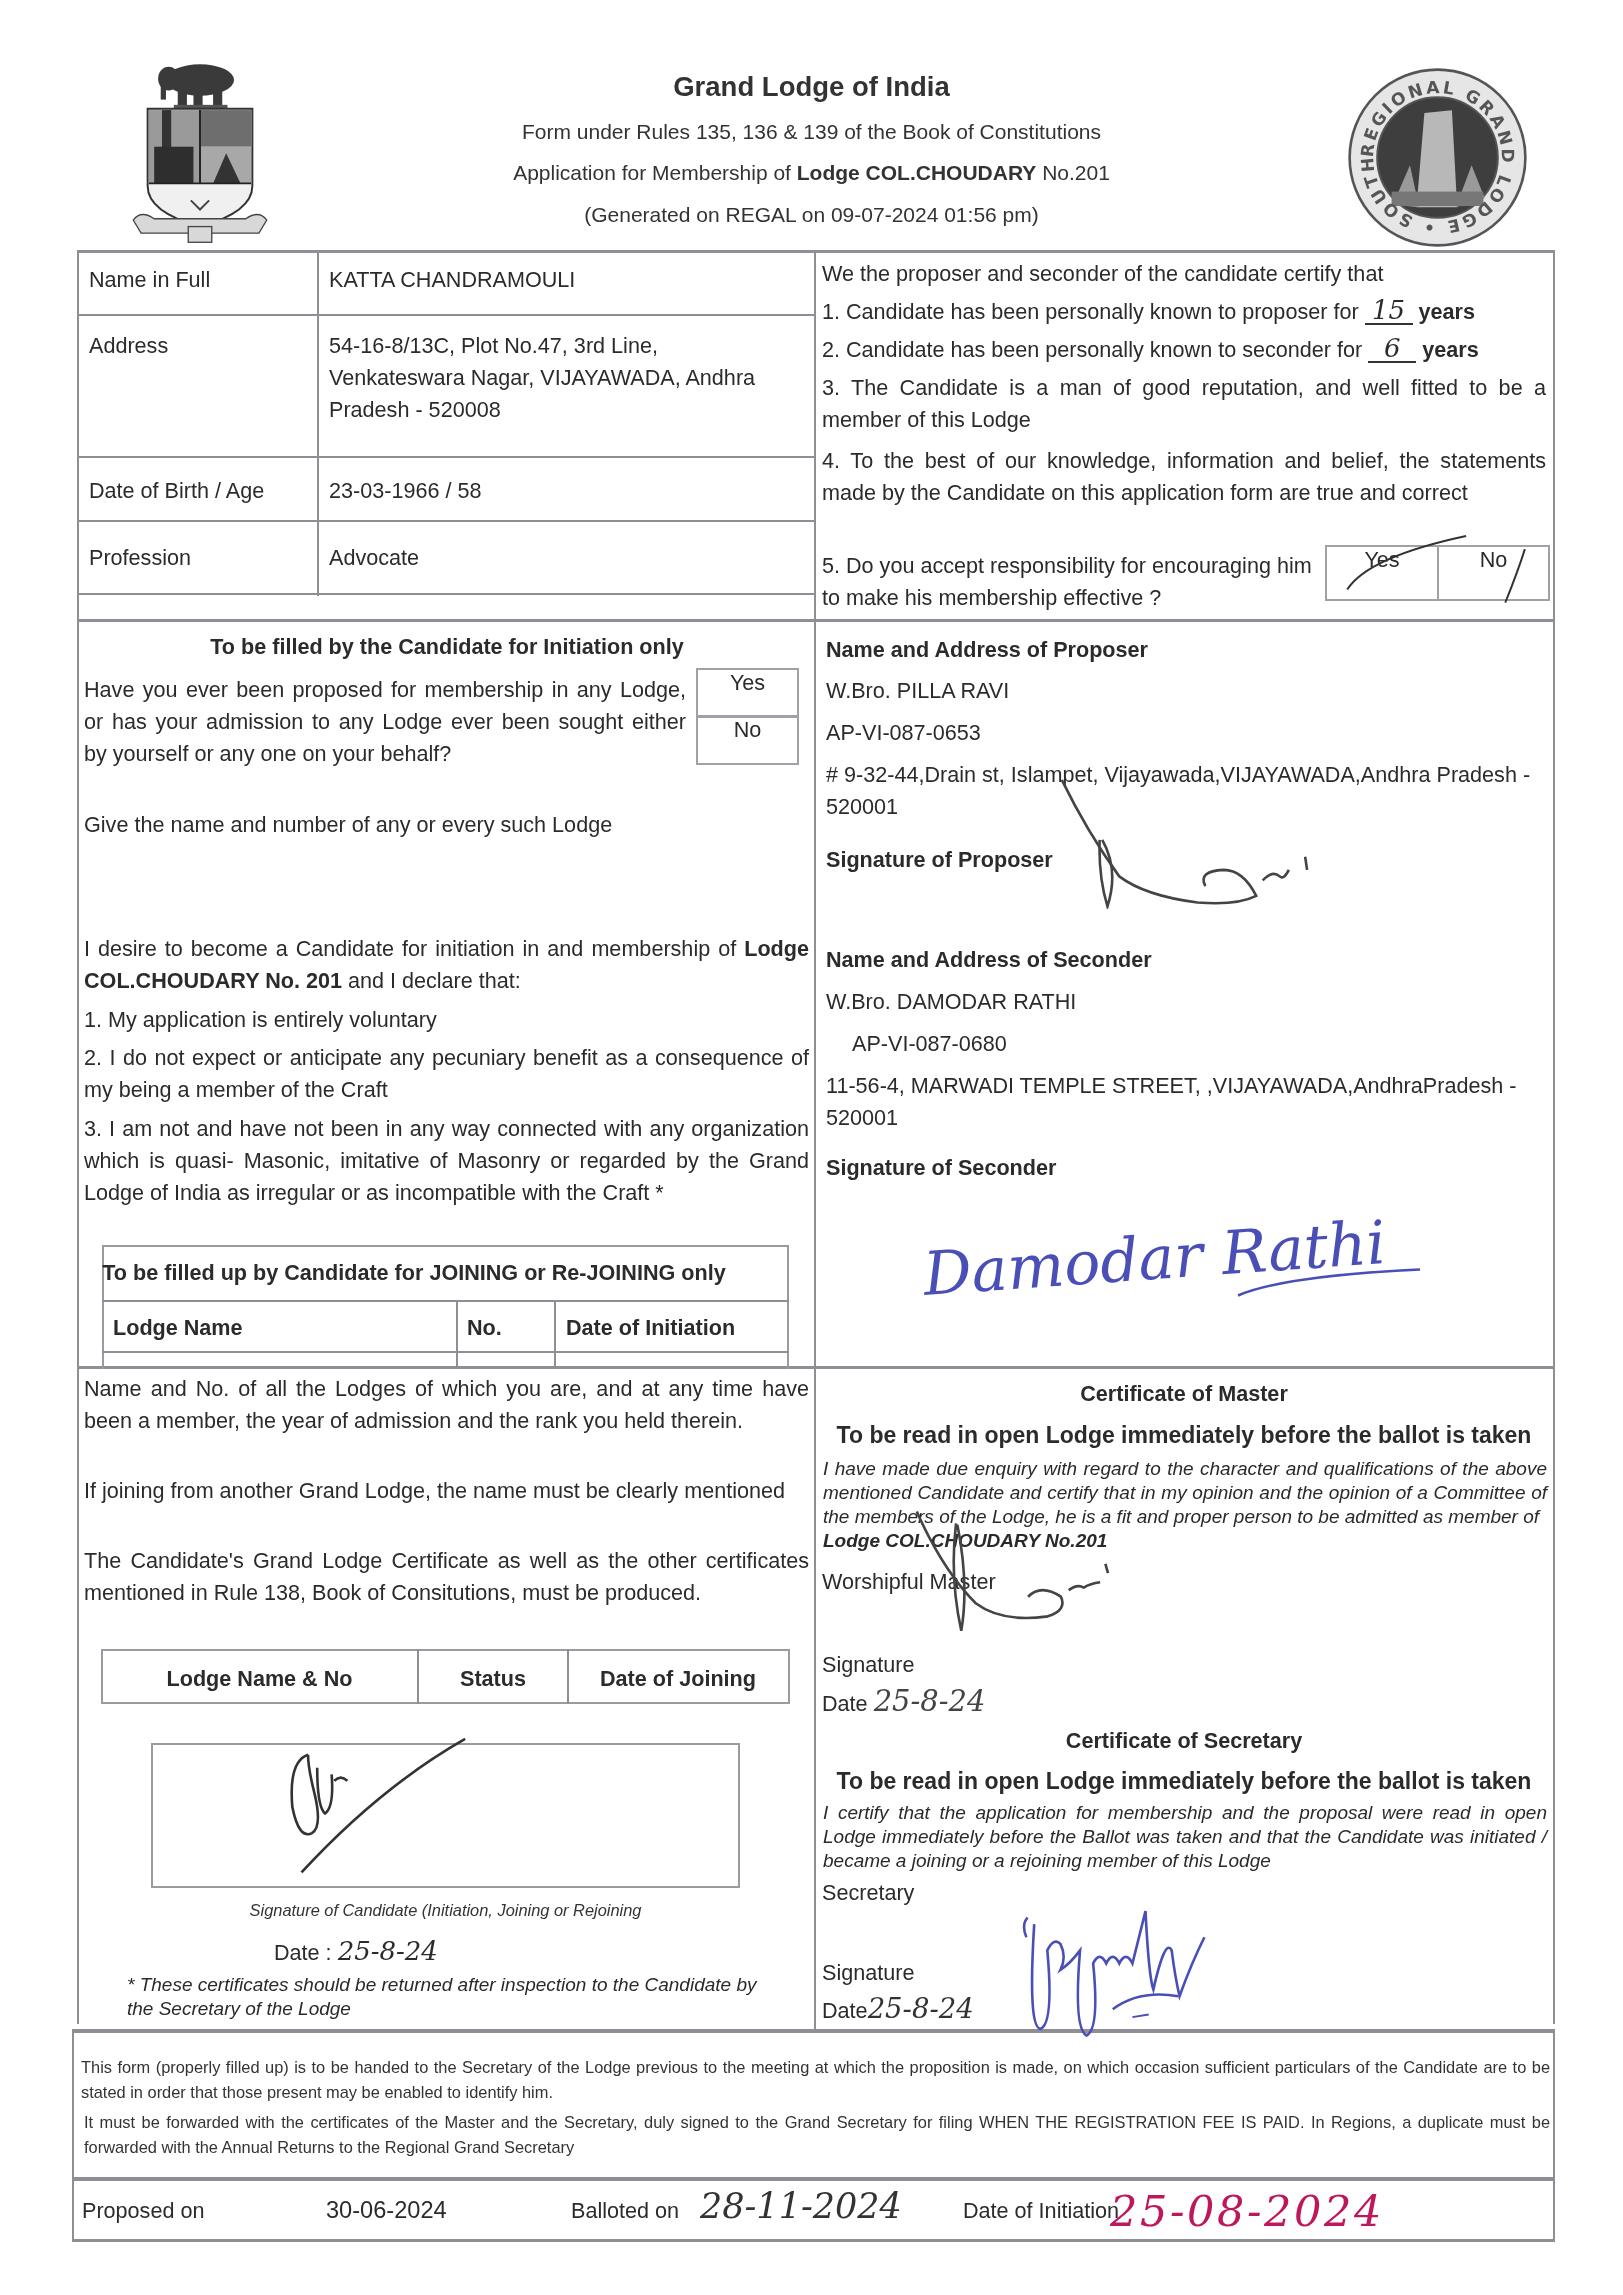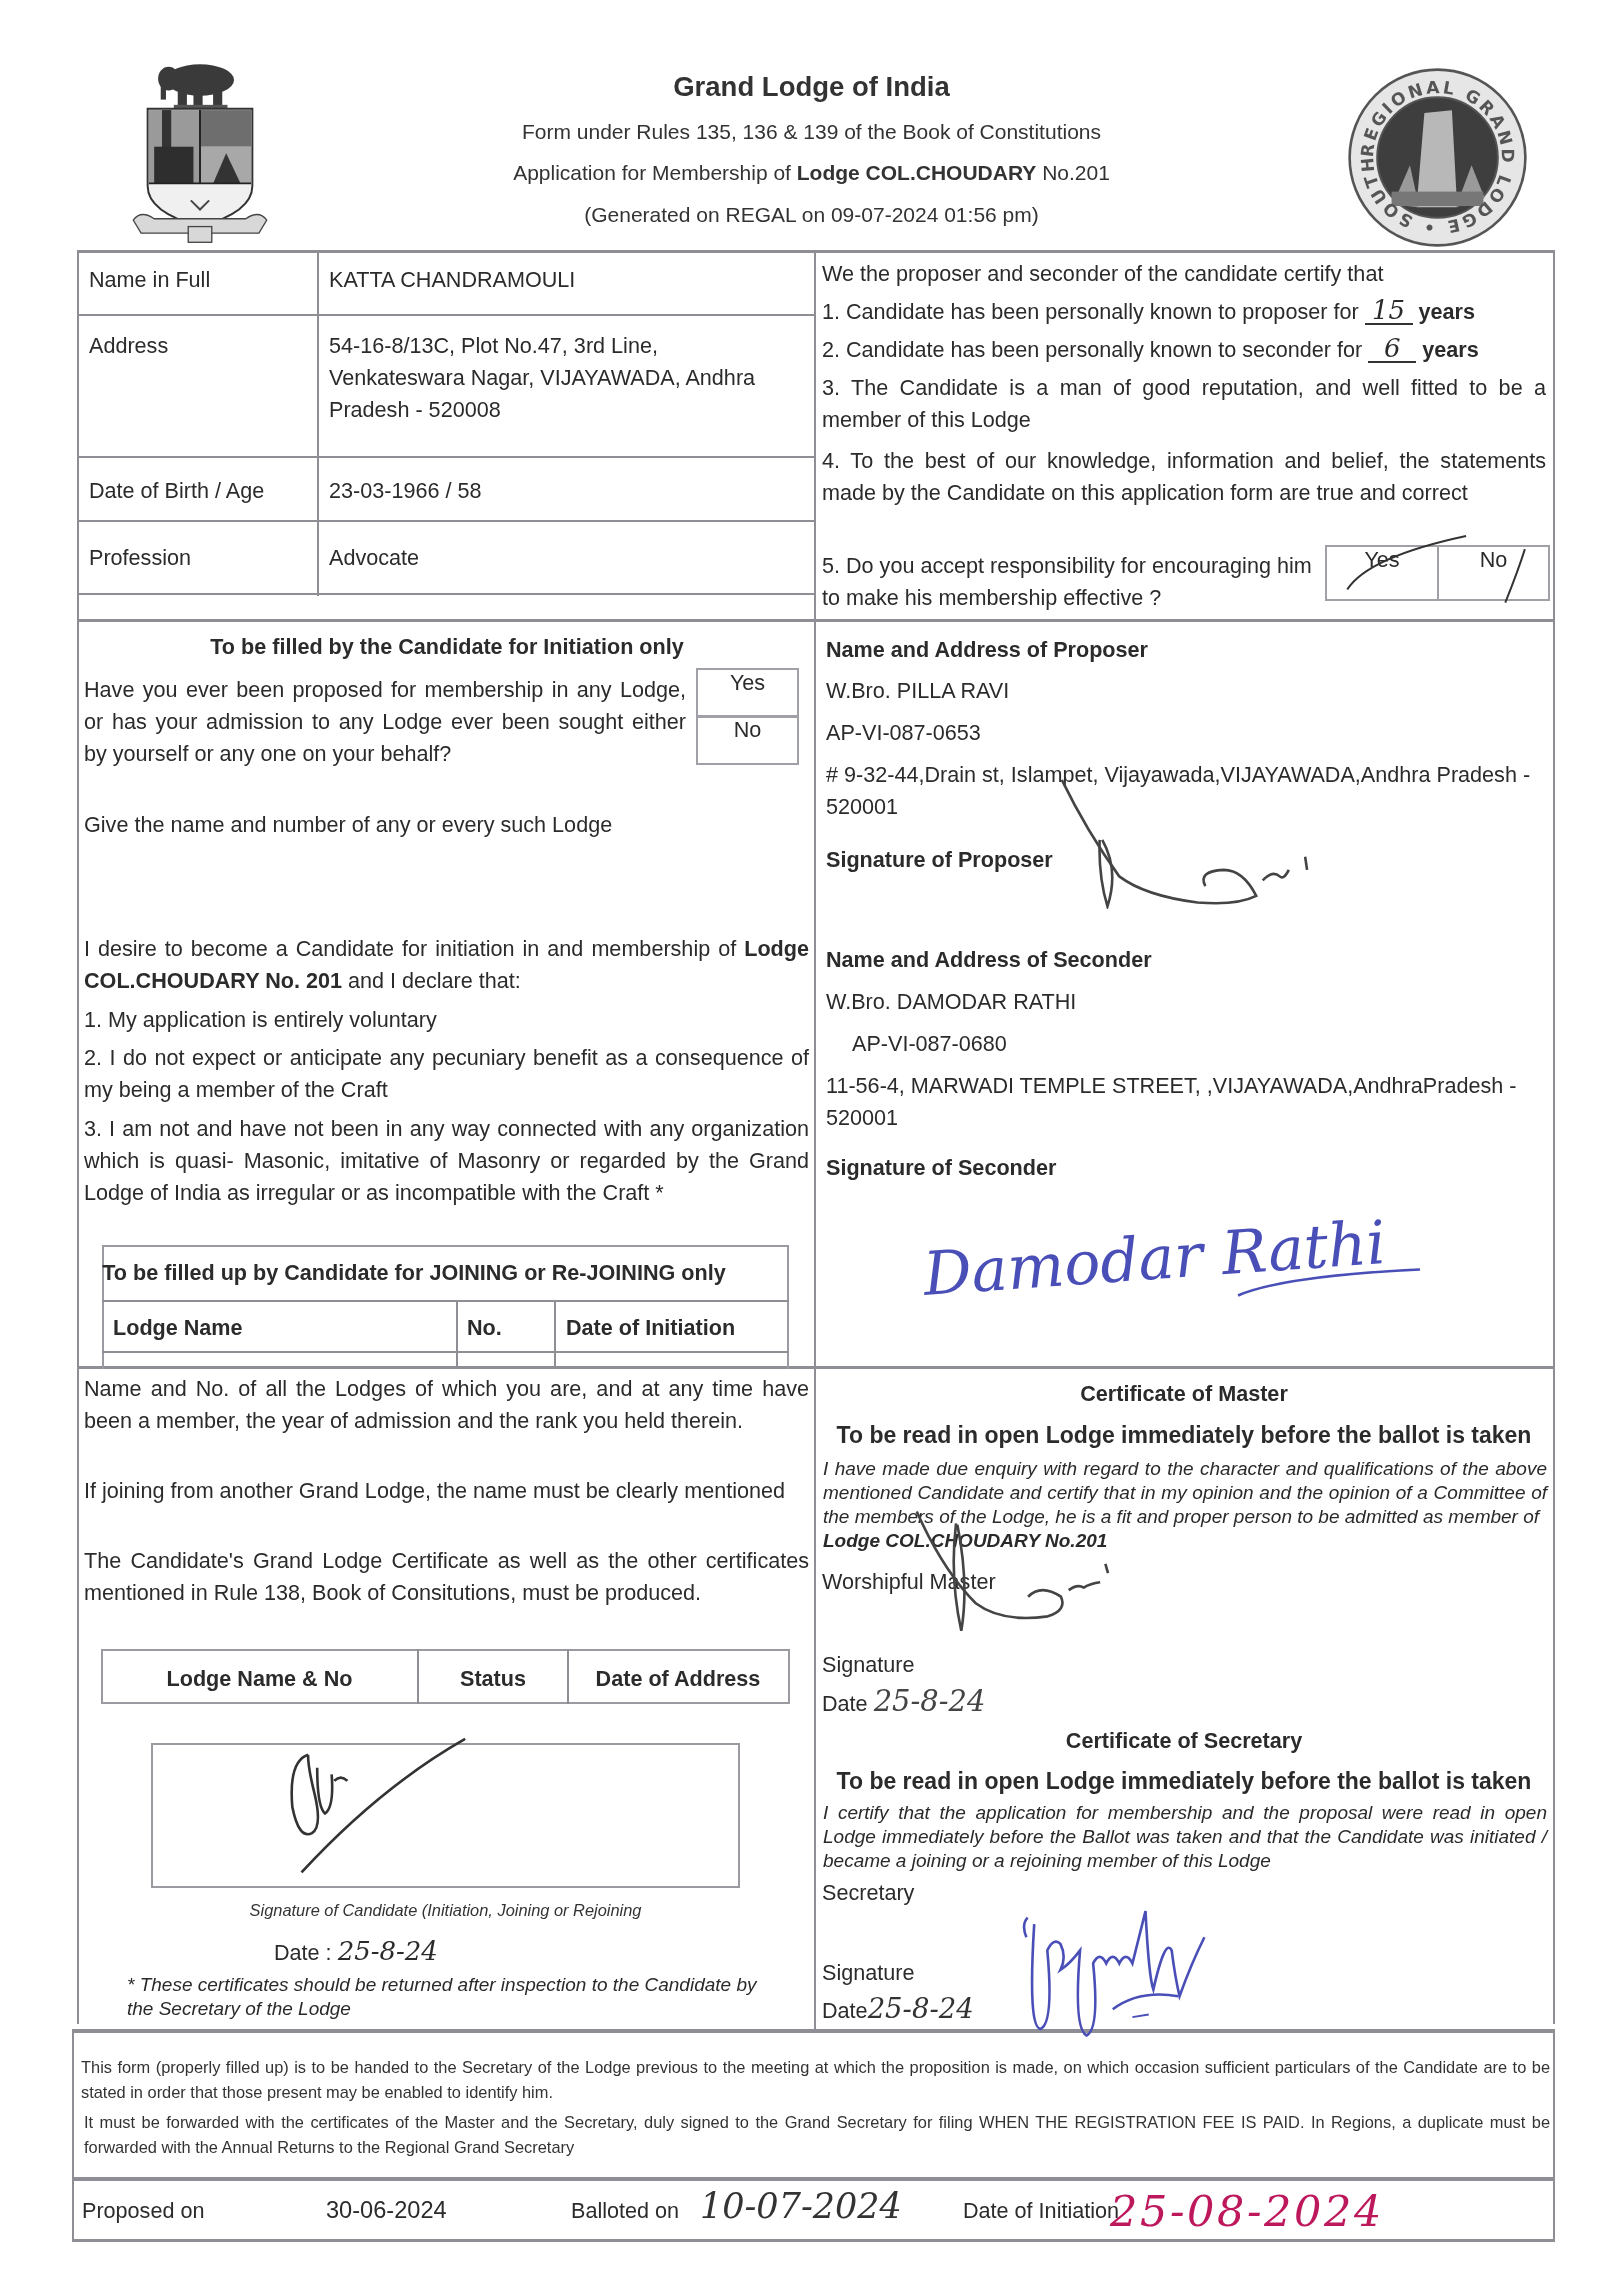--- a/index.html
+++ b/index.html
@@ -193,21 +193,21 @@
 
 <div class="abs txt just" style="left:84px;top:1373px;width:725px">Name and No. of all the Lodges of which you are, and at any time have been a member, the year of admission and the rank you held therein.</div>
 <div class="abs txt just" style="left:84px;top:1475px;width:725px">If joining from another Grand Lodge, the name must be clearly mentioned</div>
 <div class="abs txt just" style="left:84px;top:1545px;width:725px">The Candidate's Grand Lodge Certificate as well as the other certificates mentioned in Rule 138, Book of Consitutions, must be produced.</div>
 
 <div class="box" style="left:101px;top:1649px;width:689px;height:55px"></div>
 <div class="line" style="left:417px;top:1649px;width:2px;height:55px"></div>
 <div class="line" style="left:567px;top:1649px;width:2px;height:55px"></div>
 <div class="abs txt bold center" style="left:101px;top:1663px;width:317px">Lodge Name &amp; No</div>
 <div class="abs txt bold center" style="left:418px;top:1663px;width:150px">Status</div>
-<div class="abs txt bold center" style="left:567px;top:1663px;width:222px">Date of Address</div>
+<div class="abs txt bold center" style="left:567px;top:1663px;width:222px">Date of Joining</div>
 
 <div class="box" style="left:151px;top:1743px;width:589px;height:145px"></div>
 <svg class="abs sig" style="left:262px;top:1735px" width="223" height="144" viewBox="0 0 340 220">
   <path d="M70 30 Q40 40 46 110 Q56 160 76 150 Q92 140 80 90 Q70 50 70 30" fill="none" stroke="#333" stroke-width="4"></path>
   <path d="M84 50 Q84 110 96 120 Q110 110 106 60" fill="none" stroke="#333" stroke-width="4"></path>
   <path d="M110 70 Q120 60 130 70" fill="none" stroke="#333" stroke-width="4"></path>
   <path d="M310 6 Q180 80 60 210" fill="none" stroke="#333" stroke-width="4"></path>
 </svg>
 
 <div class="abs center" style="left:151px;top:1901px;width:589px;font-size:16.4px;font-style:italic;color:#333">Signature of Candidate (Initiation, Joining or Rejoining</div>
@@ -254,16 +254,16 @@
 <div class="abs" style="left:84px;top:2110px;width:1466px;font-size:16.4px;line-height:25px;text-align:justify;color:#333">It must be forwarded with the certificates of the Master and the Secretary, duly signed to the Grand Secretary for filing WHEN THE REGISTRATION FEE IS PAID. In Regions, a duplicate must be forwarded with the Annual Returns to the Regional Grand Secretary</div>
 
 <div class="line" style="left:72px;top:2177px;width:1483px;height:3.9px"></div>
 <div class="line" style="left:72px;top:2177px;width:2px;height:65px"></div>
 <div class="line" style="left:1553px;top:2177px;width:2px;height:65px"></div>
 <div class="line" style="left:72px;top:2239px;width:1483px;height:3.3px"></div>
 
 <div class="abs txt" style="left:82px;top:2195px">Proposed on</div>
 <div class="abs txt" style="left:326px;top:2194px;font-size:23.6px">30-06-2024</div>
 <div class="abs txt" style="left:571px;top:2195px">Balloted on</div>
-<div class="abs hw" style="left:700px;top:2186px;font-size:35px;color:#333">10-07-2024</div>
+<div class="abs hw" style="left:700px;top:2186px;font-size:35px;color:#333">28-11-2024</div>
 <div class="abs txt" style="left:963px;top:2195px">Date of Initiation</div>
 <div class="abs hw" style="left:1110px;top:2186px;font-size:43px;color:#be185d;letter-spacing:2.6px">25-08-2024</div>
 
 
 </body></html>

